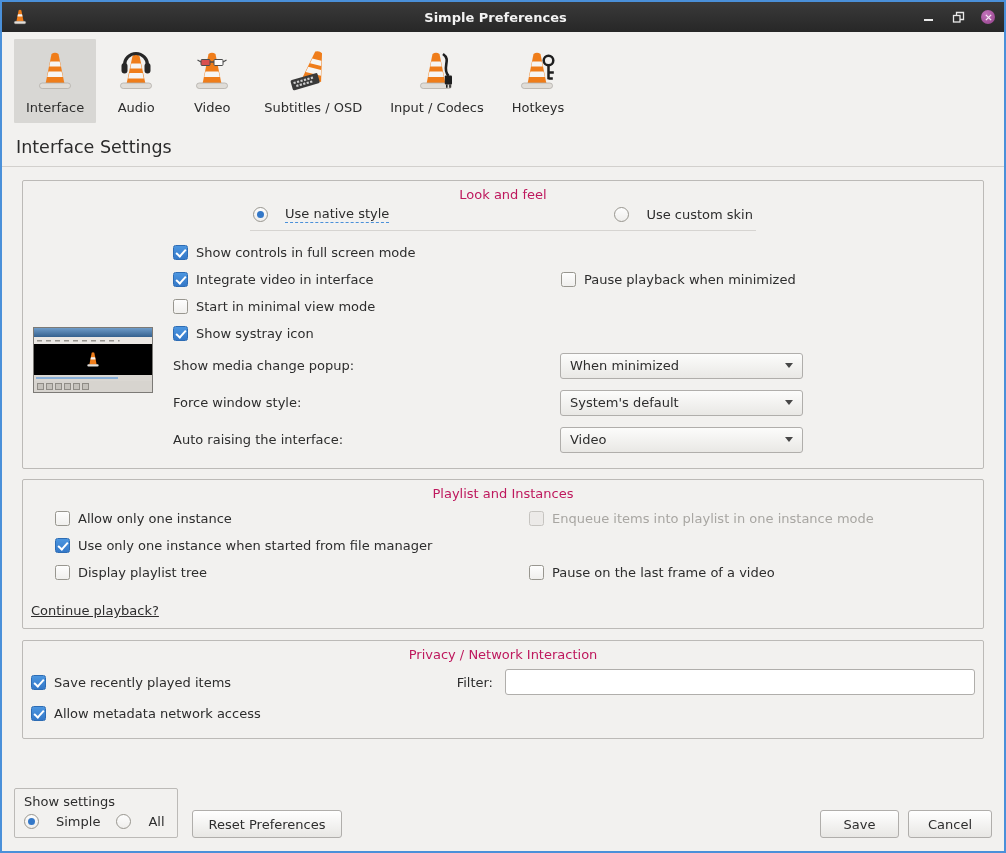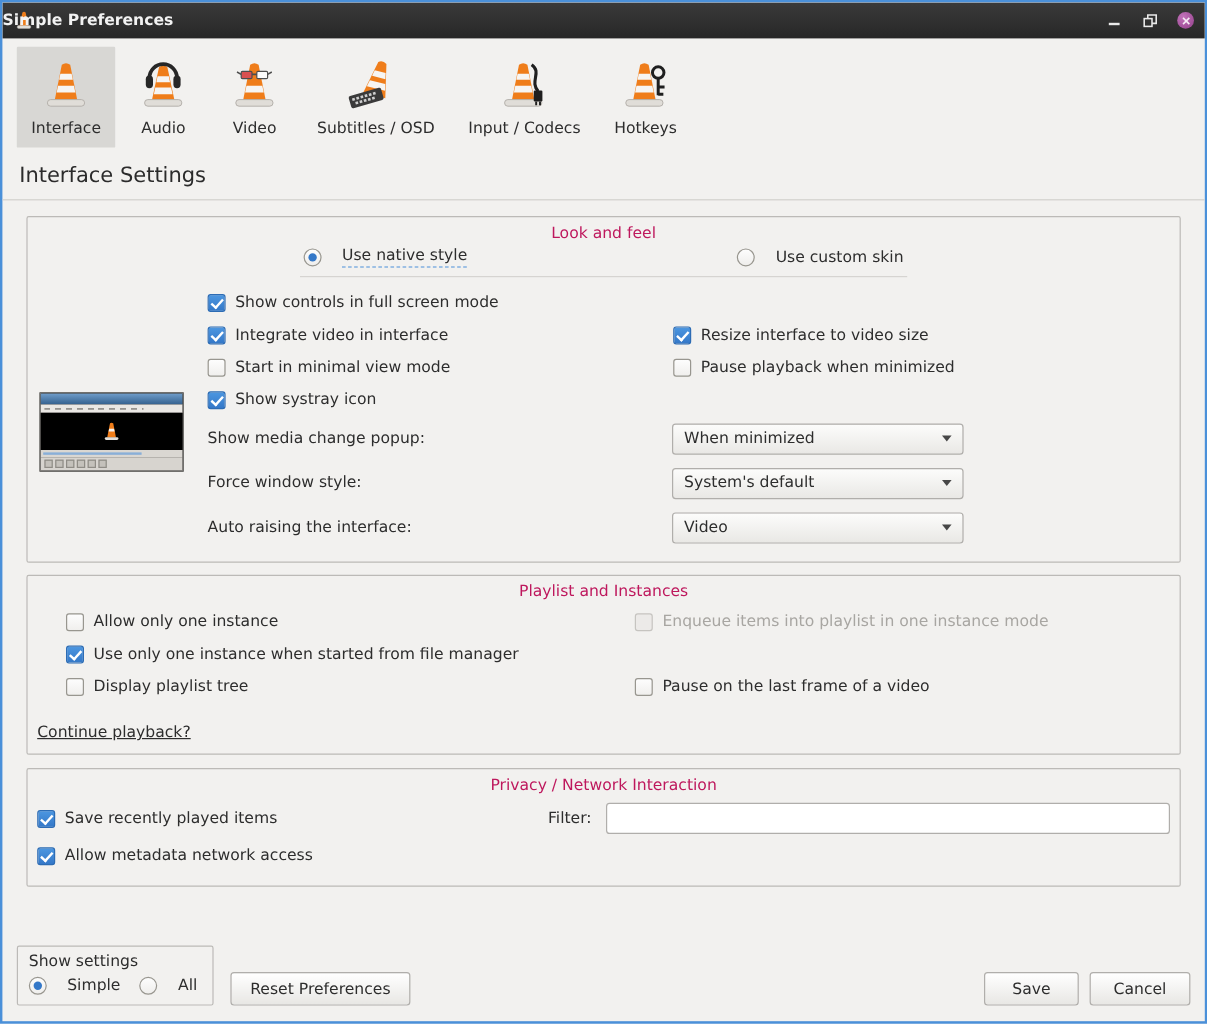--- a/index.html
+++ b/index.html
@@ -2,21 +2,21 @@
 <html><head>
 <meta charset="utf-8">
 <style>
   html,body{margin:0;padding:0;background:#4a90d9;}
   body{width:1006px;height:853px;font-family:"DejaVu Sans","Liberation Sans",sans-serif;font-size:13px;color:#2d2d2d;}
   .window{width:1006px;height:853px;box-sizing:border-box;border:2px solid #4a90d9;background:#f2f1ef;display:flex;flex-direction:column;overflow:hidden;}
 
   
   .titlebar{height:30px;flex:none;background:linear-gradient(#3a3a3a,#272727);display:flex;align-items:center;padding:0 8px;position:relative;}
   .tb-icon{width:20px;height:22px;display:flex;align-items:center;justify-content:center;}
-  .tb-title{position:absolute;left:0;right:15px;color:#f2f2f2;font-weight:bold;font-size:13px;pointer-events:none;}
+  .tb-title{position:absolute;left:0;right:15px;text-align:center;color:#f2f2f2;font-weight:bold;font-size:13px;pointer-events:none;}
   .tb-controls{margin-left:auto;display:flex;align-items:center;gap:14px;z-index:2;}
   .wbtn{width:16px;height:16px;display:flex;align-items:center;justify-content:center;cursor:default;}
   .min-bar{width:9px;height:2px;background:#e9e9e9;margin-top:6px;}
   .close-circle{width:14px;height:14px;border-radius:50%;background:radial-gradient(circle at 35% 30%,#c273ba,#93408b);display:flex;align-items:center;justify-content:center;}
 
   
   .toolbar{display:flex;align-items:flex-start;gap:4px;padding:7px 0 3px 12px;flex:none;}
   .tb-item{display:flex;flex-direction:column;align-items:center;gap:5px;padding:8px 12px 8px;cursor:default;border-radius:1px;}
   .tb-item.on{background:#d8d7d4;}
   .tb-item .lbl{font-size:13px;color:#2d2d2d;white-space:nowrap;}
@@ -277,24 +277,20 @@
             <span class="cbx"></span>
             <span class="cb-t">Start in minimal view mode</span>
           </div>
           <div class="cb">
             <span class="cbx on"></span>
             <span class="cb-t">Show systray icon</span>
           </div>
         </div>
         <div class="cb-col c2">
           <div class="cb">
-            <span class="cbx on"></span>
-            <span class="cb-t">Resize interface to video size</span>
-          </div>
-          <div class="cb">
             <span class="cbx"></span>
             <span class="cb-t">Pause playback when minimized</span>
           </div>
         </div>
       </div>
 
       <div class="sel-row">
         <span class="sl">Show media change popup:</span>
         <div class="select">
           <span>When minimized</span>

